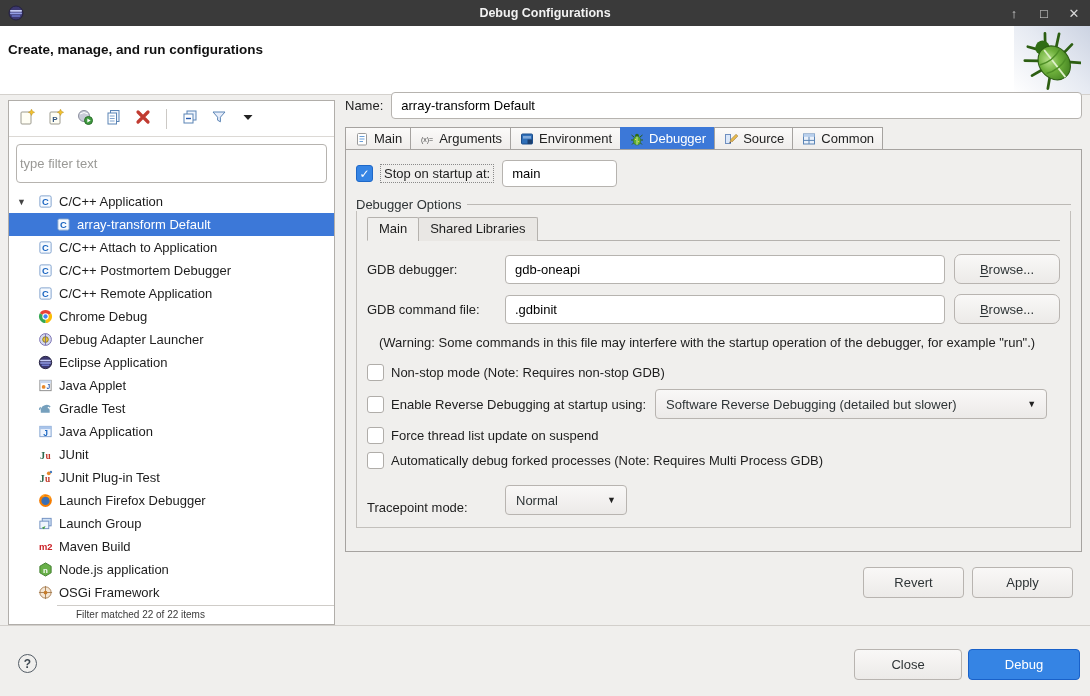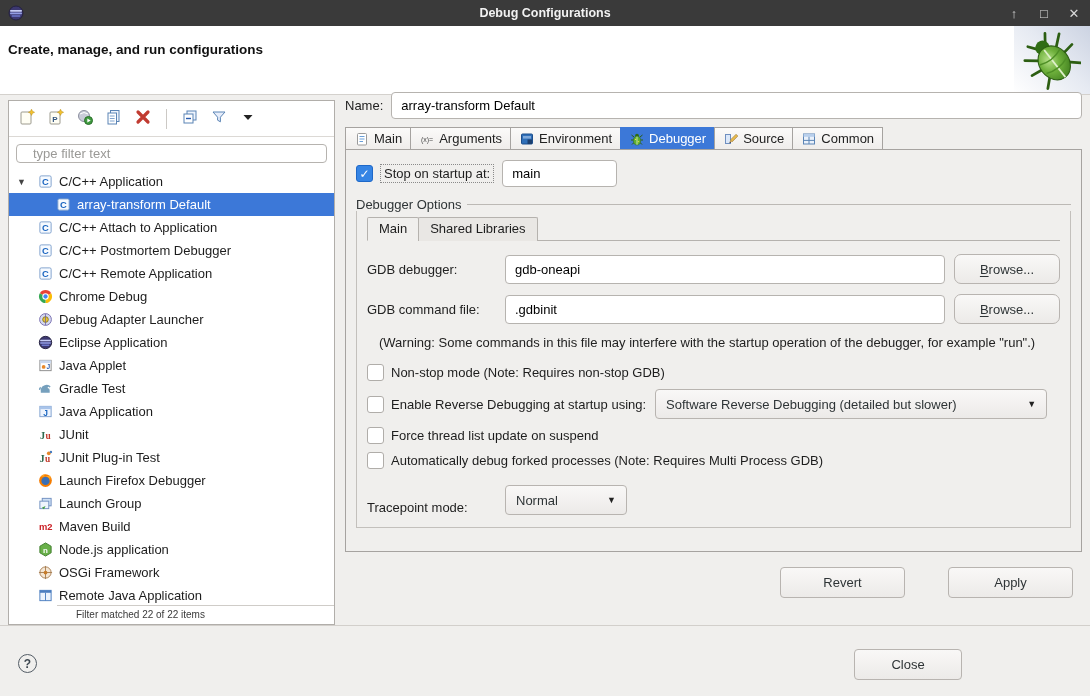--- a/index.html
+++ b/index.html
@@ -19,21 +19,21 @@
   .header-art { position:absolute; right:0; top:0; width:76px; height:68px; background:linear-gradient(225deg,#ccd3e2 0%,#e6eaf2 45%,#ffffff 100%); display:flex; align-items:center; justify-content:center; }
   .header-art svg { width:58px; height:60px; }
 
   
   .sidebar { position:absolute; left:8px; top:100px; width:327px; height:525px; background:#fff; border:1px solid #b1aeaa; display:flex; flex-direction:column; }
   .sb-toolbar { height:36px; display:flex; align-items:center; gap:9px; padding:0 8px; border-bottom:1px solid #dcd9d5; flex:none; }
   .tb-btn { width:20px; height:20px; display:flex; align-items:center; justify-content:center; }
   .tb-btn svg { width:18px; height:18px; }
   .tb-sep { width:1px; height:20px; background:#ccc9c5; margin:0 4px; }
   .sb-filter { margin:7px 7px 4px; flex:none; }
-  .sb-filter input { width:100%; height:19px; border:1px solid #b6b3af; border-radius:4px; padding:0 16px; font-size:13px; color:#a21caf; background:#fff; outline:none; font-family:inherit; }
+  .sb-filter input { width:100%; height:39px; border:1px solid #b6b3af; border-radius:4px; padding:0 3px; font-size:13px; color:#a21caf; background:#fff; outline:none; font-family:inherit; }
   .sb-filter input::placeholder { color:#9a9996; }
   .tree { flex:1; overflow:hidden; padding-top:3px; }
   .tree-row { height:23px; display:flex; align-items:center; padding-left:8px; white-space:nowrap; cursor:default; }
   .tree-row .expander { width:20px; font-size:9px; color:#444; flex:none; }
   .tree-row.child { padding-left:46px; }
   .tree-row.noexp { padding-left:28px; }
   .tree-row .ticon { width:17px; height:16px; margin-right:5px; flex:none; display:inline-flex; align-items:center; justify-content:center; }
   .tree-row .ticon svg { width:15px; height:15px; }
   .tree-row.selected { background:#3c78d8; color:#fff; }
   .sb-status { flex:none; border-top:1px solid #cfccc8; padding:3px 19px 4px; font-size:10px; color:#3a3a3a; background:#fff;margin-left:48px; }
@@ -77,21 +77,21 @@
 
   .cb-row { display:flex; align-items:center; margin:8px 0; }
   .combo { height:30px; border:1px solid #b8b4b0; border-radius:4px; background:linear-gradient(#f9f8f7,#eceae8); display:inline-flex; align-items:center; padding:0 10px; color:#2e3436; cursor:default; }
   .combo .arrow { margin-left:auto; font-size:9px; color:#222; }
   .combo.reverse { width:392px; margin-left:9px; }
   .trace-row { display:flex; align-items:flex-end; margin-top:16px; }
   .trace-row .flabel { width:138px; }
   .combo.trace { width:122px; }
 
   .rp-buttons { display:flex; justify-content:flex-end; gap:8px; margin-top:15px; padding-right:9px; }
-  .rp-buttons .btn { width:125px; height:31px;margin-left:35px; }
+  .rp-buttons .btn { width:101px; height:31px; }
 
   
   .footer { position:absolute; left:0; top:625px; width:1090px; height:71px; border-top:1px solid #d2cfcb; background:#f0efed; }
   .help-btn { position:absolute; left:18px; top:28px; width:19px; height:19px; border:1.5px solid #545d66; border-radius:50%; color:#3d4750; font-weight:bold; font-size:12px; display:flex; align-items:center; justify-content:center; }
   .footer .btn { position:absolute; top:23px; height:31px; }
   .close-btn { right:128px; width:108px; }
   .debug-btn { right:10px; width:112px; background:#3584e4; border-color:#1961c9; color:#fff; }
 </style>
 </head>
 <body>
@@ -552,13 +552,14 @@
 
   <div class="rp-buttons">
     <button class="btn">Revert</button>
     <button class="btn">Apply</button>
   </div>
 </div>
 
 <div class="footer">
   <div class="help-btn">?</div>
   <button class="btn close-btn">Close</button>
+  <button class="btn debug-btn">Debug</button>
 </div>
 
 </body></html>

